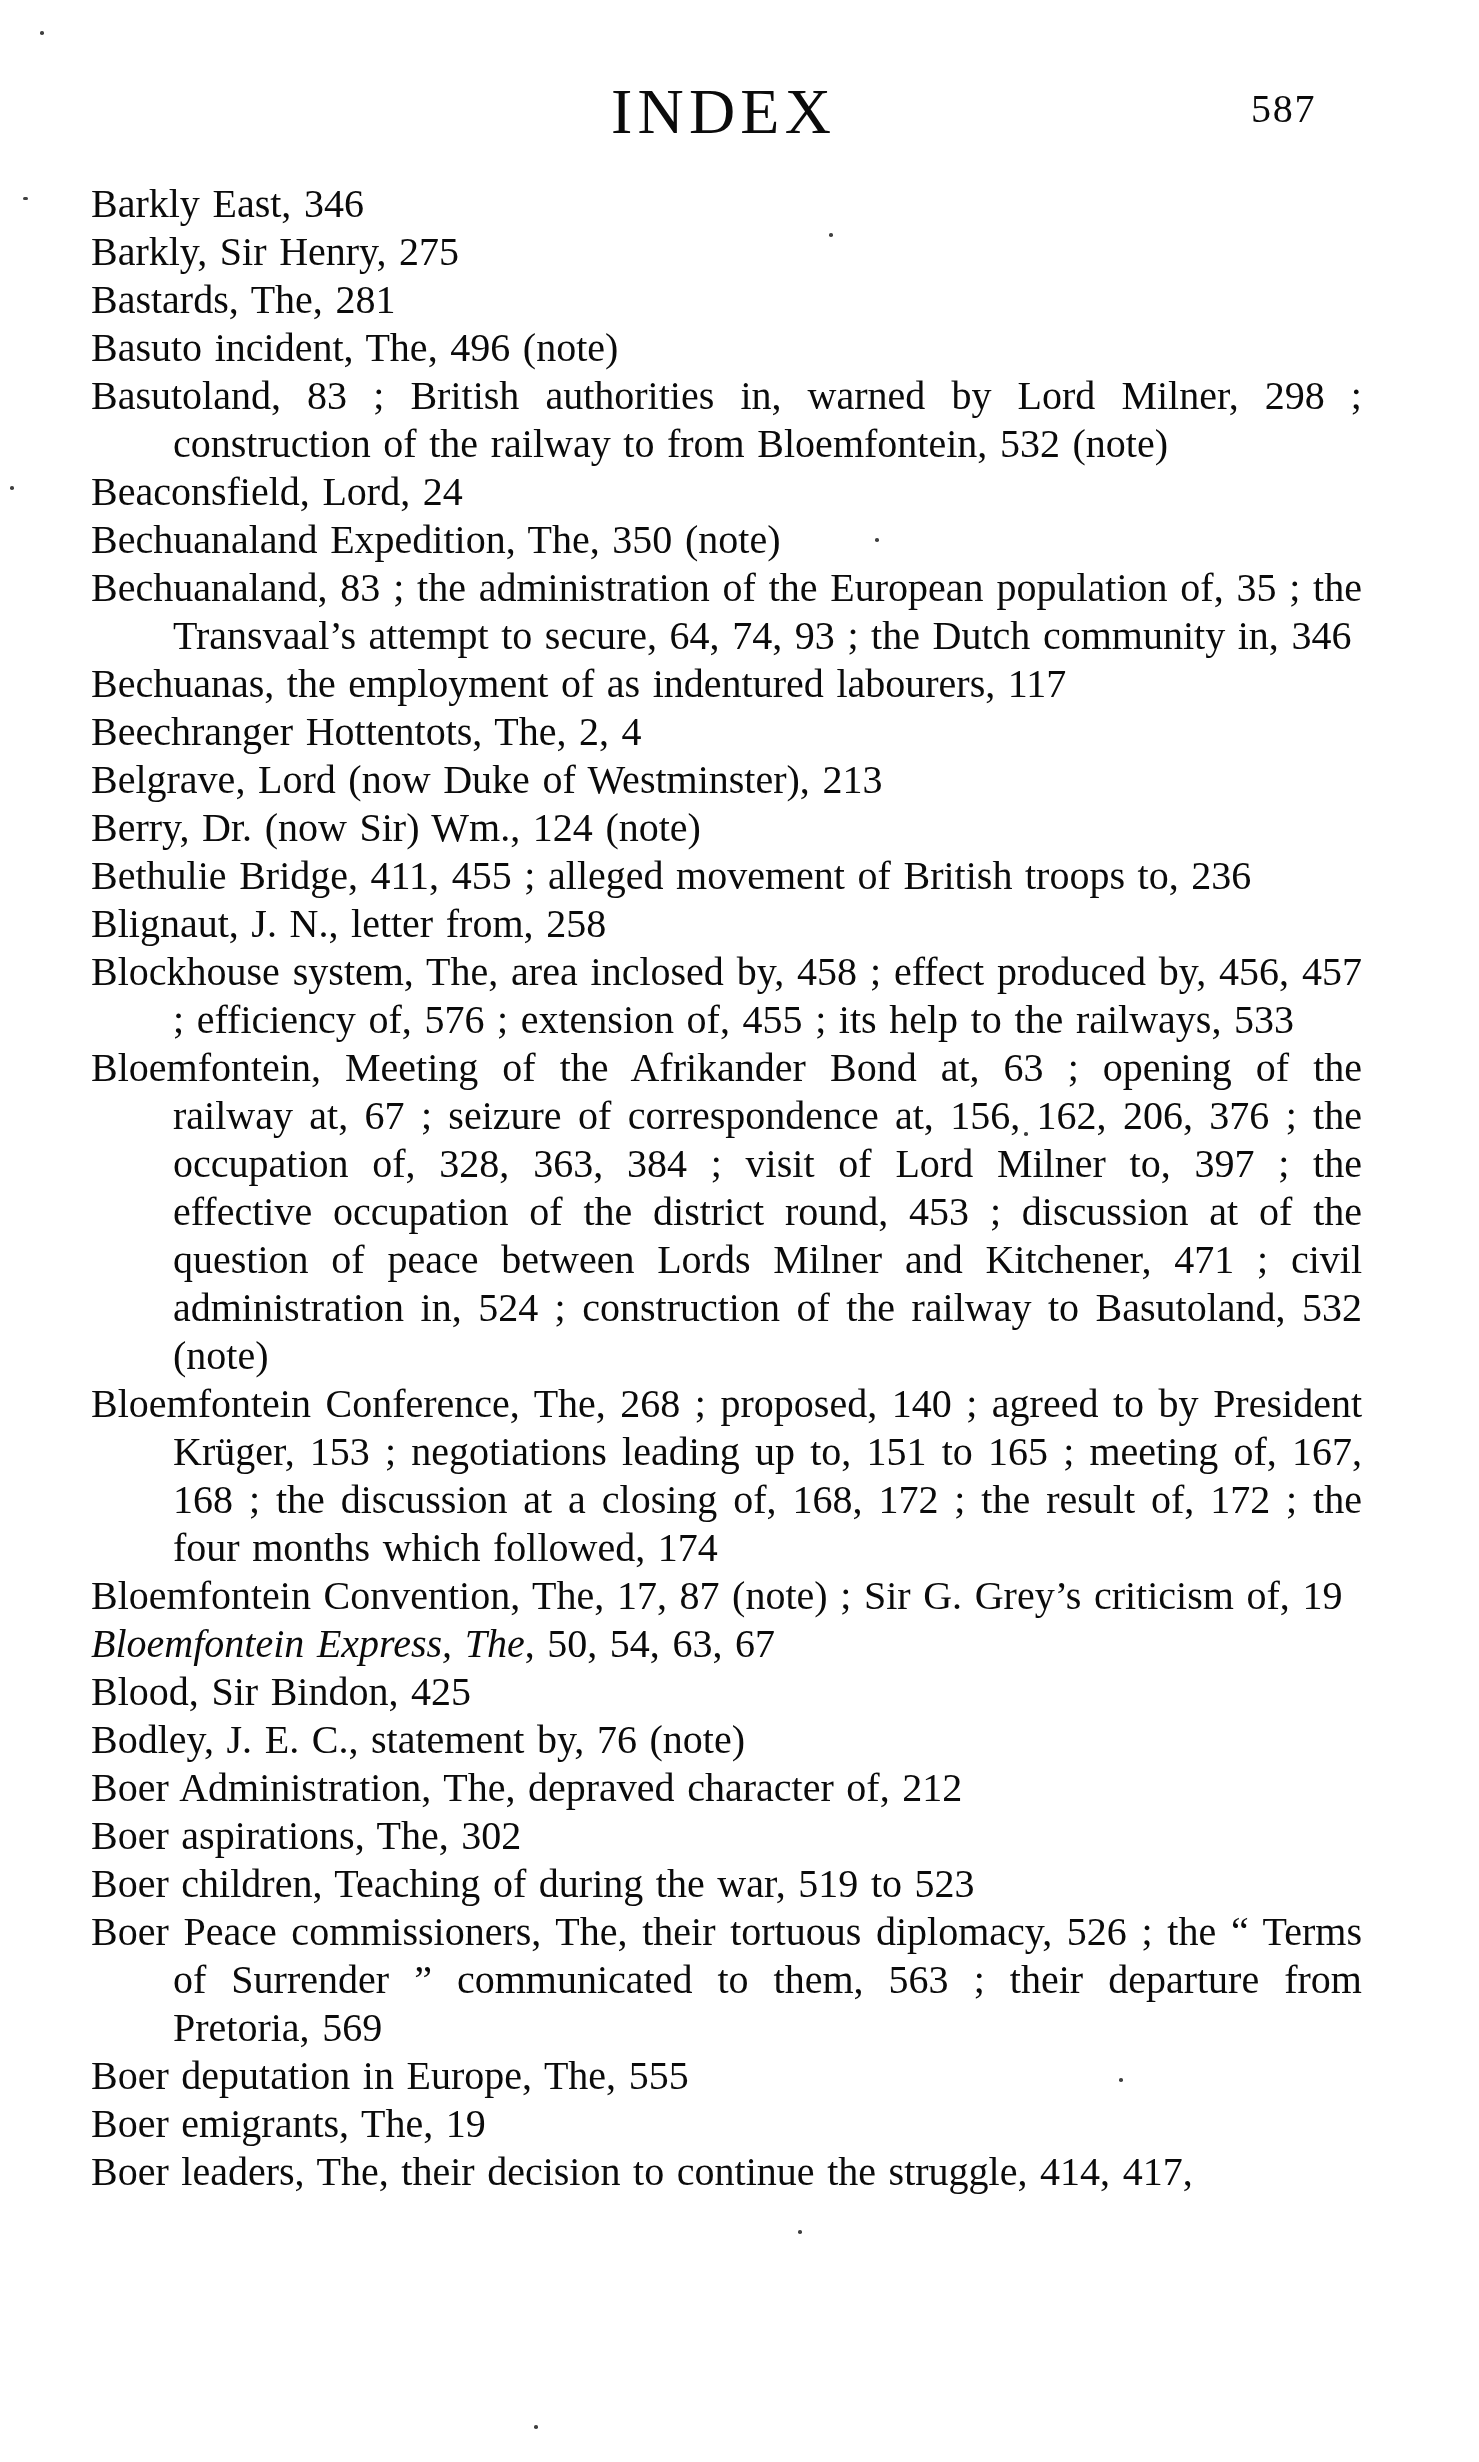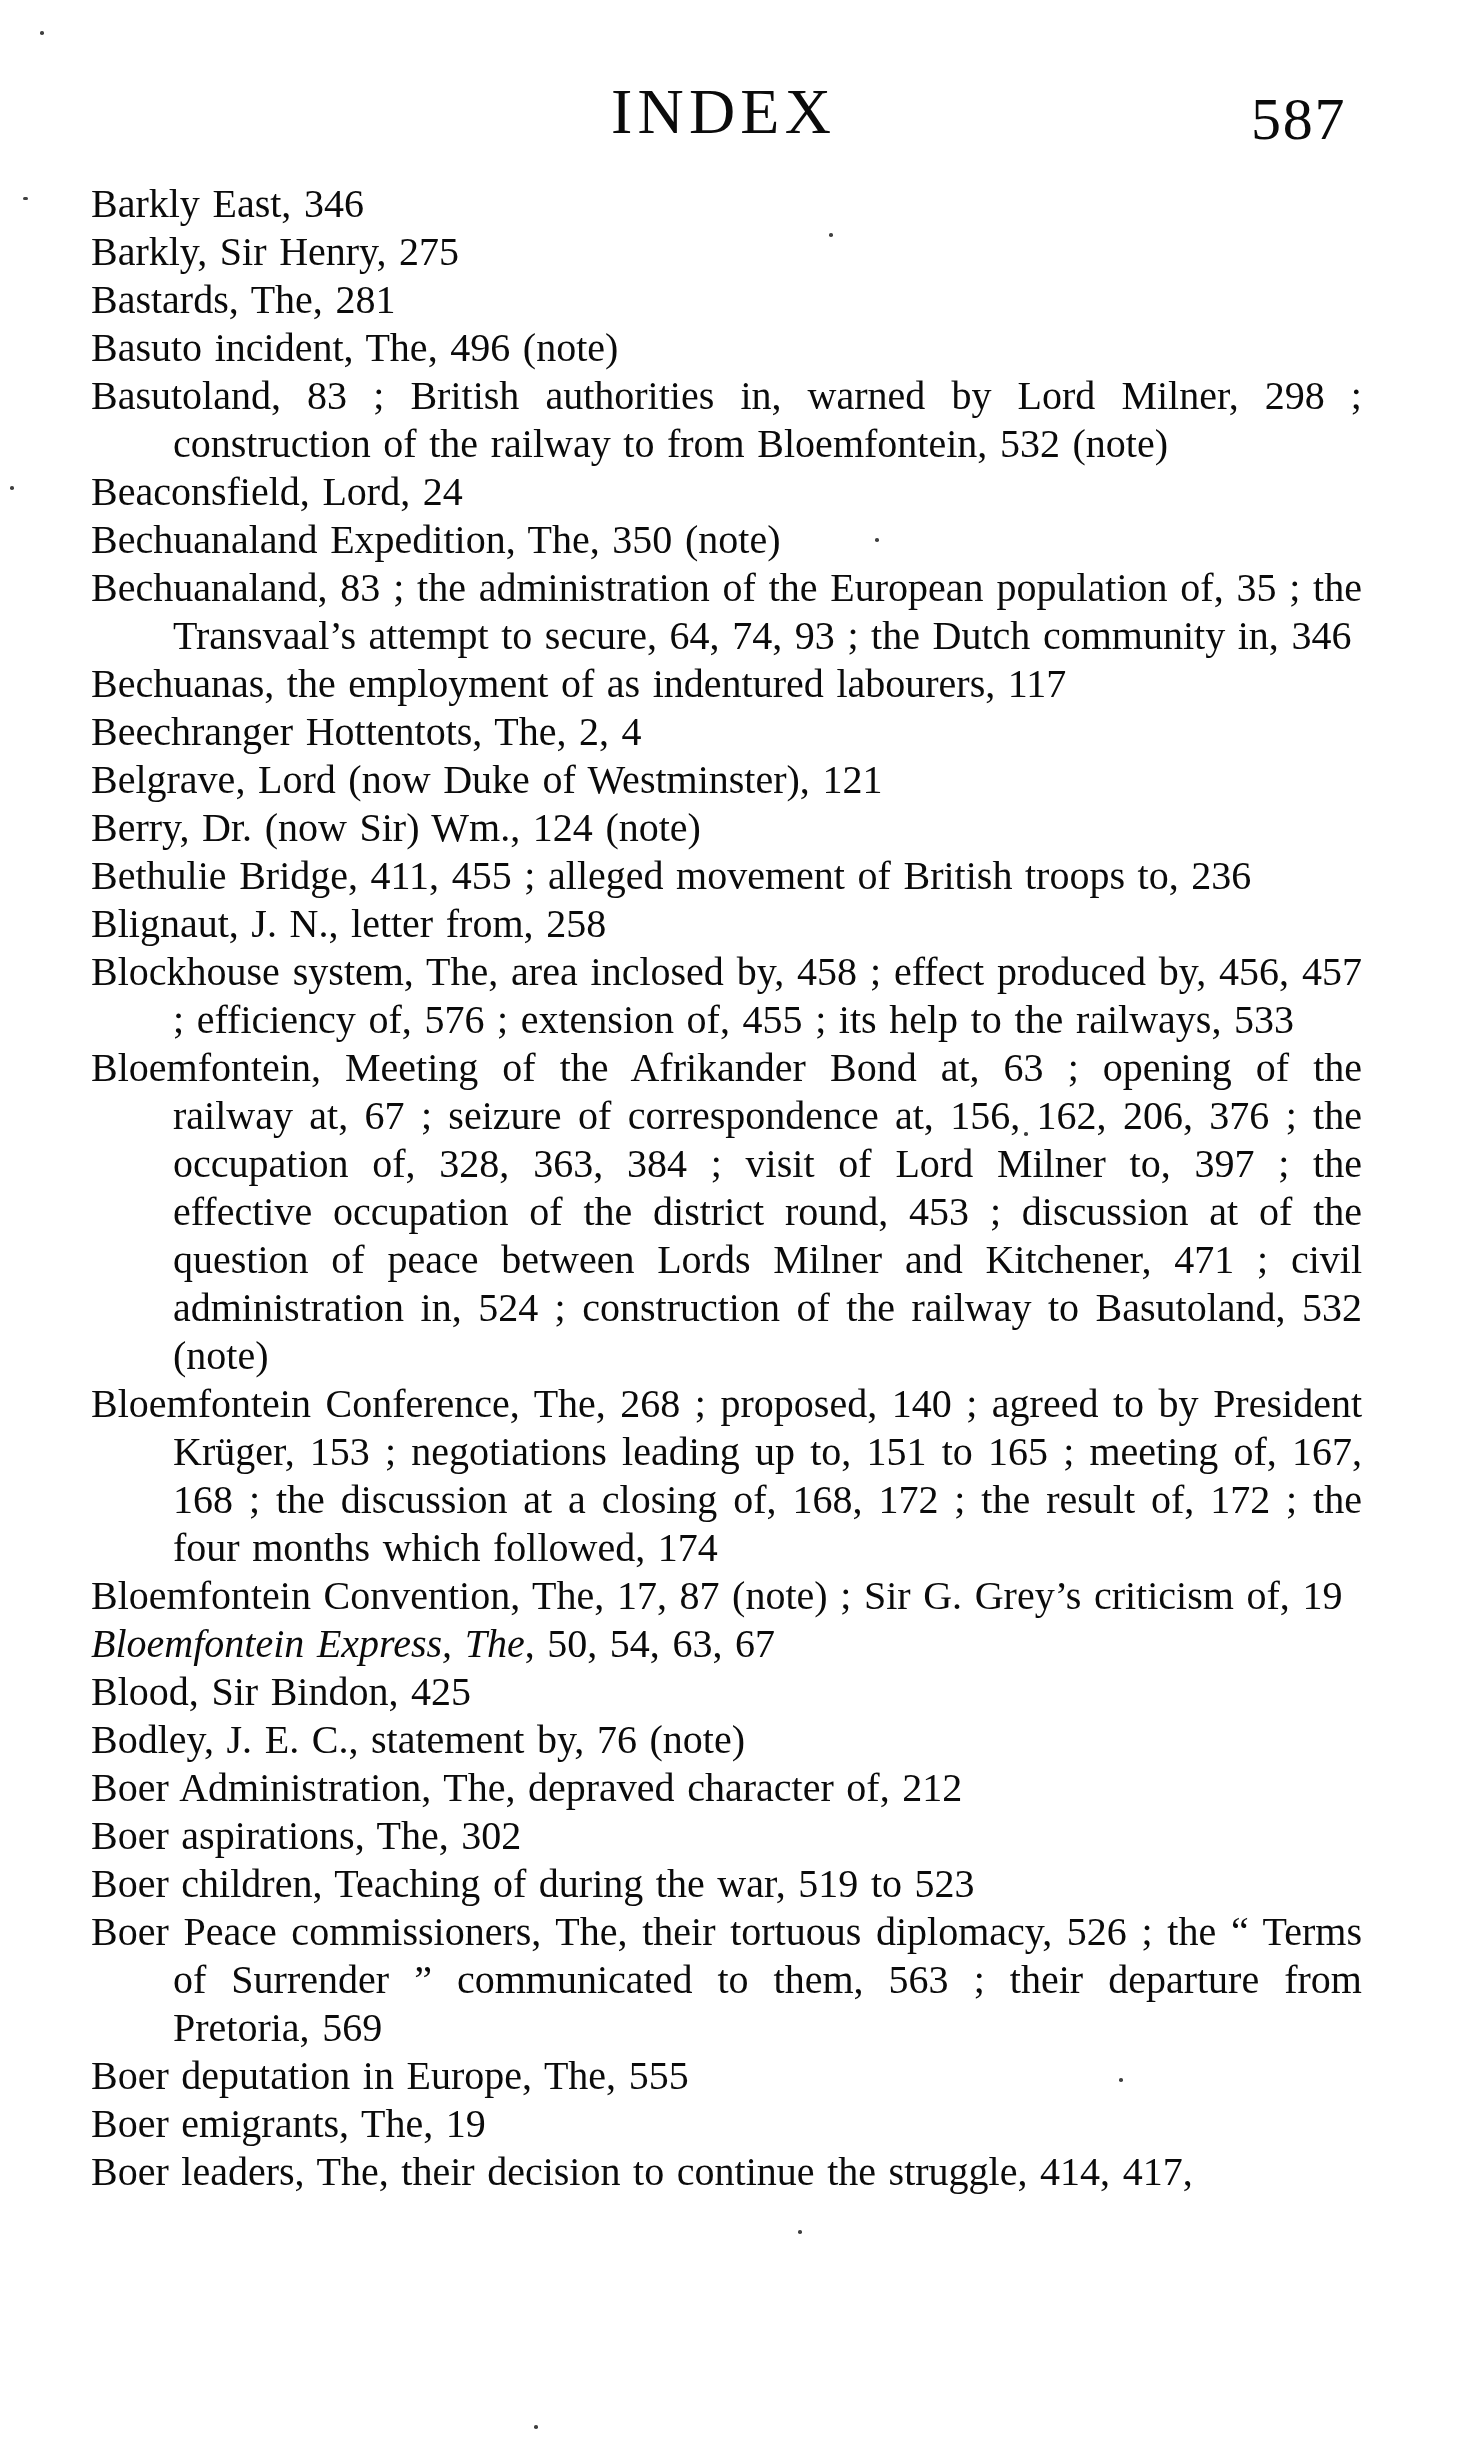--- a/index.html
+++ b/index.html
@@ -12,21 +12,21 @@
     overflow: hidden;
   }
   .page-header { position: absolute; top: 0; left: 0; width: 1306px; height: 172px; }
   .index-title {
     position: absolute; top: 75px; left: 611px;
     margin: 0; font-size: 64px; font-weight: normal;
     letter-spacing: 5.2px; white-space: nowrap;
   }
   .page-number {
     position: absolute; top: 85px; left: 1251px;
-    font-size: 60px; letter-spacing: 1.7px;
+    font-size: 40px; letter-spacing: 1.7px;
   }
   .entries {
     position: absolute; top: 180px; left: 91px; width: 1271px;
   }
   .entry {
     margin: 0; padding-left: 82px; text-indent: -82px;
     font-size: 40px; line-height: 48px;
     text-align: justify; word-spacing: 2.6px;
   }
   .entry em { }
@@ -44,21 +44,21 @@
   <p class="entry">Barkly East, 346</p>
   <p class="entry">Barkly, Sir Henry, 275</p>
   <p class="entry">Bastards, The, 281</p>
   <p class="entry">Basuto incident, The, 496 (note)</p>
   <p class="entry">Basutoland, 83 ; British authorities in, warned by Lord Milner, 298 ; construction of the railway to from Bloemfontein, 532 (note)</p>
   <p class="entry">Beaconsfield, Lord, 24</p>
   <p class="entry">Bechuanaland Expedition, The, 350 (note)</p>
   <p class="entry">Bechuanaland, 83 ; the administration of the European population of, 35 ; the Transvaal’s attempt to secure, 64, 74, 93 ; the Dutch community in, 346</p>
   <p class="entry">Bechuanas, the employment of as indentured labourers, 117</p>
   <p class="entry">Beechranger Hottentots, The, 2, 4</p>
-  <p class="entry">Belgrave, Lord (now Duke of Westminster), 121</p>
+  <p class="entry">Belgrave, Lord (now Duke of Westminster), 213</p>
   <p class="entry">Berry, Dr. (now Sir) Wm., 124 (note)</p>
   <p class="entry">Bethulie Bridge, 411, 455 ; alleged movement of British troops to, 236</p>
   <p class="entry">Blignaut, J. N., letter from, 258</p>
   <p class="entry">Blockhouse system, The, area inclosed by, 458 ; effect produced by, 456, 457 ; efficiency of, 576 ; extension of, 455 ; its help to the railways, 533</p>
   <p class="entry">Bloemfontein, Meeting of the Afrikander Bond at, 63 ; opening of the railway at, 67 ; seizure of correspondence at, 156, 162, 206, 376 ; the occupation of, 328, 363, 384 ; visit of Lord Milner to, 397 ; the effective occupation of the district round, 453 ; discussion at of the question of peace between Lords Milner and Kitchener, 471 ; civil administration in, 524 ; construction of the railway to Basutoland, 532 (note)</p>
   <p class="entry">Bloemfontein Conference, The, 268 ; proposed, 140 ; agreed to by President Krüger, 153 ; negotiations leading up to, 151 to 165 ; meeting of, 167, 168 ; the discussion at a closing of, 168, 172 ; the result of, 172 ; the four months which followed, 174</p>
   <p class="entry">Bloemfontein Convention, The, 17, 87 (note) ; Sir G. Grey’s criticism of, 19</p>
   <p class="entry"><em>Bloemfontein Express, The</em><span>, 50, 54, 63, 67</span></p>
   <p class="entry">Blood, Sir Bindon, 425</p>
   <p class="entry">Bodley, J. E. C., statement by, 76 (note)</p>

